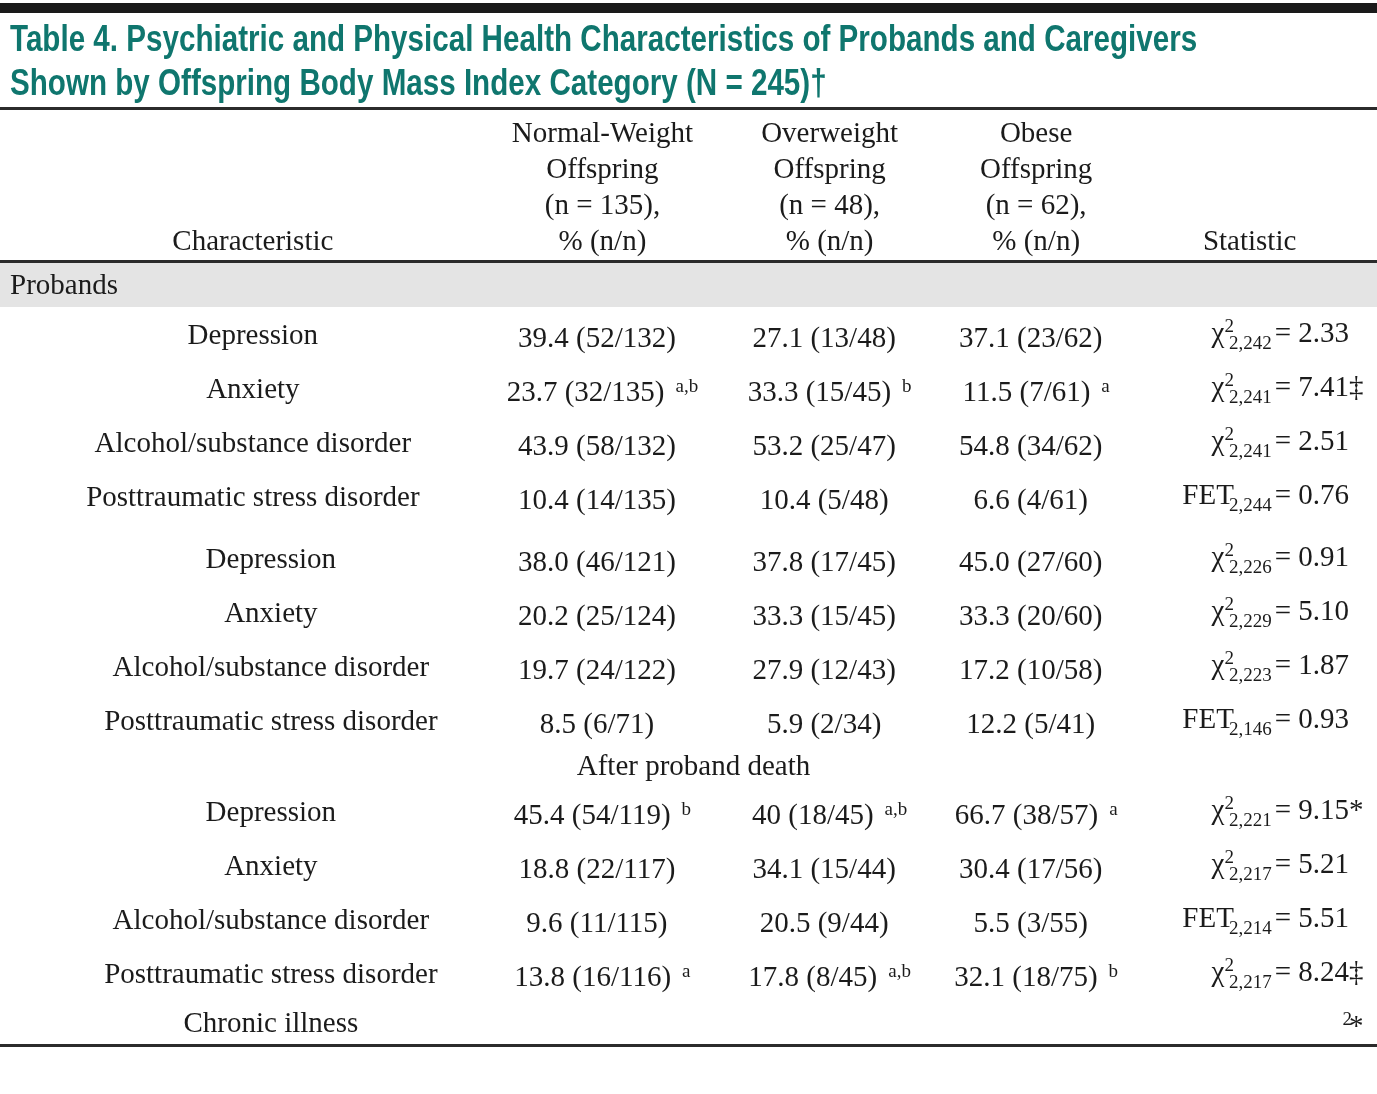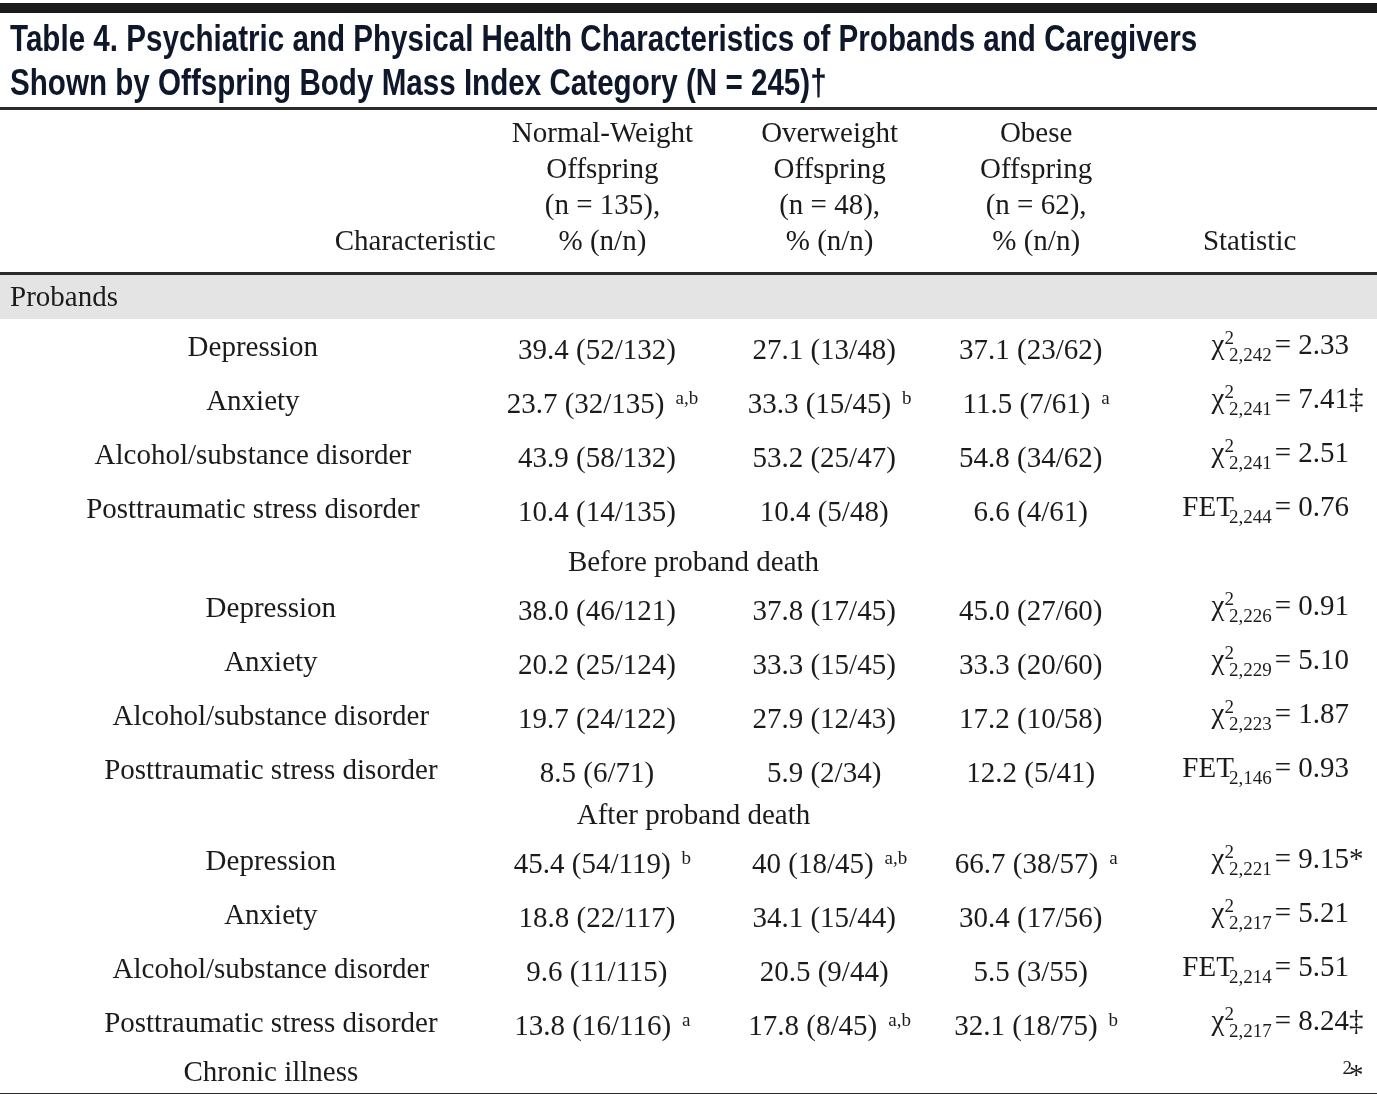--- a/index.html
+++ b/index.html
@@ -2,32 +2,32 @@
 <html><head>
 <meta charset="utf-8">
 <style>
   html,body{margin:0;padding:0;}
   body{
     width:1377px;height:1094px;overflow:hidden;background:#ffffff;
     color:#1b1b1b;font-family:"Liberation Serif",serif;
   }
   .topbar{height:10px;background:#1a1a1a;margin-top:3px;}
   .title{
-    font-family:"Liberation Sans",sans-serif;font-weight:bold;color:#0f172a;
+    font-family:"Liberation Sans",sans-serif;font-weight:bold;color:#0f766e;
     font-size:37px;line-height:44px;padding:4px 0 2px 10px;
   }
   .title .tline{display:block;transform:scaleX(0.80);transform-origin:left center;white-space:nowrap;}
   .rule{height:0;border-top:3px solid #2b2b2b;}
   table{width:100%;border-collapse:collapse;table-layout:fixed;}
   col.c1{width:36%;} col.c2{width:15.5%;} col.c3{width:17.5%;} col.c4{width:12.5%;} col.c5{width:18.5%;}
   thead th{
     vertical-align:bottom;font-weight:normal;font-size:29px;line-height:36px;
-    padding:4px 0 14px 0;border-bottom:3px solid #2b2b2b;
+    padding:4px 0 2px 0;border-bottom:3px solid #2b2b2b;
   }
-  th.left{text-align:right;padding-left:10px;}
+  th.left{text-align:center;padding-left:10px;}
   th.ctr{text-align:center;}
   tbody td{font-size:29px;line-height:37px;padding:0;}
   tr.band td{background:#e4e4e4;padding:3px 16px 4px 10px;text-align:left;}
   tr.spacer td{height:8px;background:#ffffff;}
   td.c{text-align:center;padding-left:10px;}
   td.c.ind{padding-left:46px;}
   td.v{text-align:center;}
   td.stat{text-align:right;padding-right:28px;white-space:nowrap;}
   sup.mk{font-size:19px;vertical-align:9px;margin-left:11px;}
   td.stat sup{font-size:19px;vertical-align:10px;margin-right:-3px;}
@@ -112,23 +112,20 @@
       <td class="v"><span>10.4 (5/48)</span><sup class="mk"></sup></td>
       <td class="v"><span>6.6 (4/61)</span><sup class="mk"></sup></td>
       <td class="stat"><span>FET</span><sup></sup><sub>2,244</sub><span class="eq">= 0.76</span><span class="flag"></span></td>
     </tr>
 
     <tr class="spacer">
         <td colspan="5"></td>
       </tr>
 
     <tr>
-      <td class="c" colspan="5">Before proband death</td>
-    </tr>
-    <tr>
       <td class="c ind">Depression</td>
       <td class="v"><span>38.0 (46/121)</span><sup class="mk"></sup></td>
       <td class="v"><span>37.8 (17/45)</span><sup class="mk"></sup></td>
       <td class="v"><span>45.0 (27/60)</span><sup class="mk"></sup></td>
       <td class="stat"><span>χ</span><sup>2</sup><sub>2,226</sub><span class="eq">= 0.91</span><span class="flag"></span></td>
     </tr>
     <tr>
       <td class="c ind">Anxiety</td>
       <td class="v"><span>20.2 (25/124)</span><sup class="mk"></sup></td>
       <td class="v"><span>33.3 (15/45)</span><sup class="mk"></sup></td>

